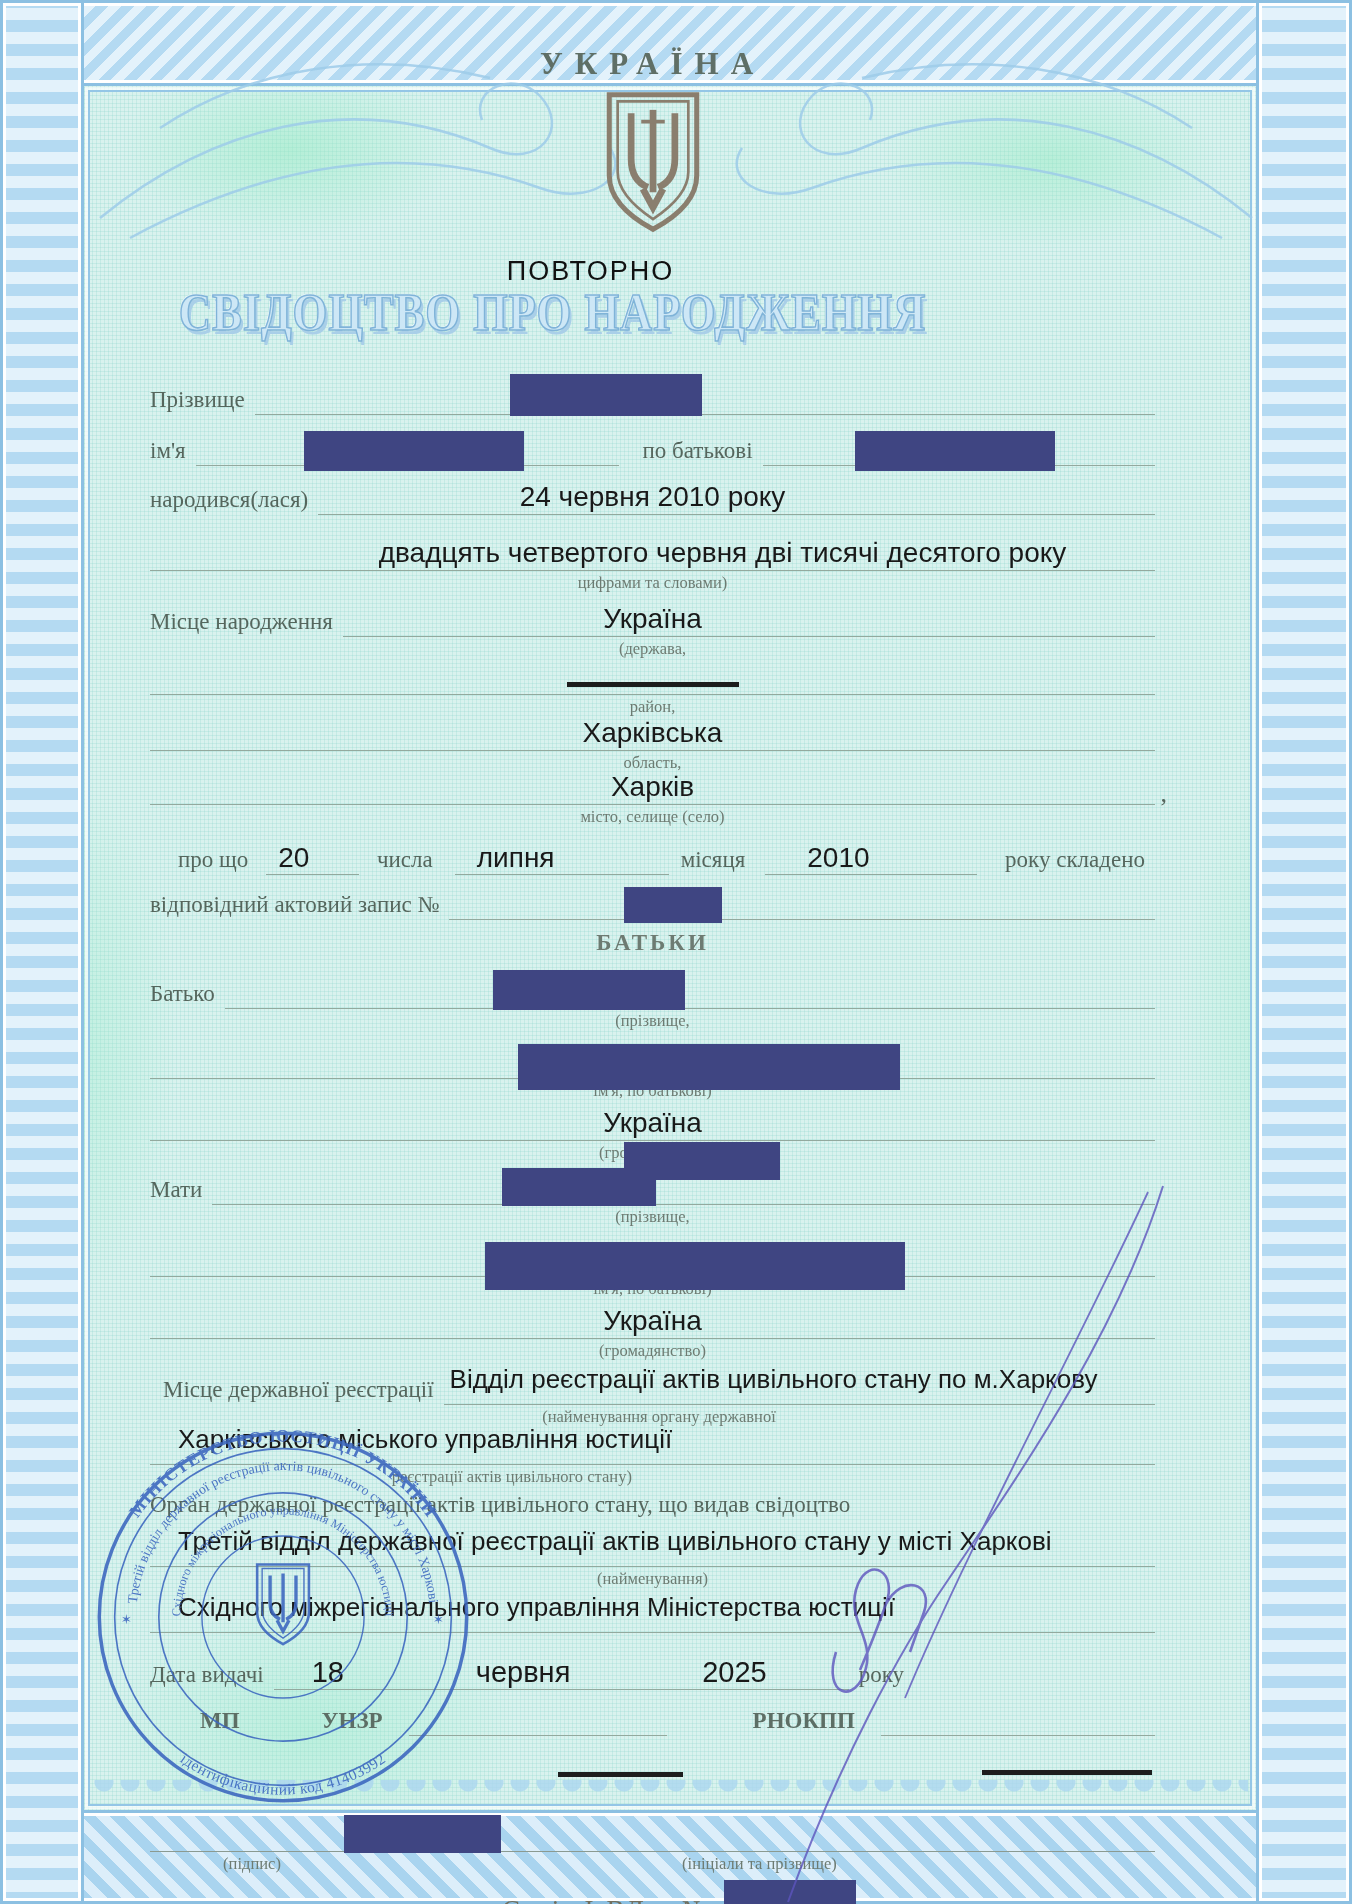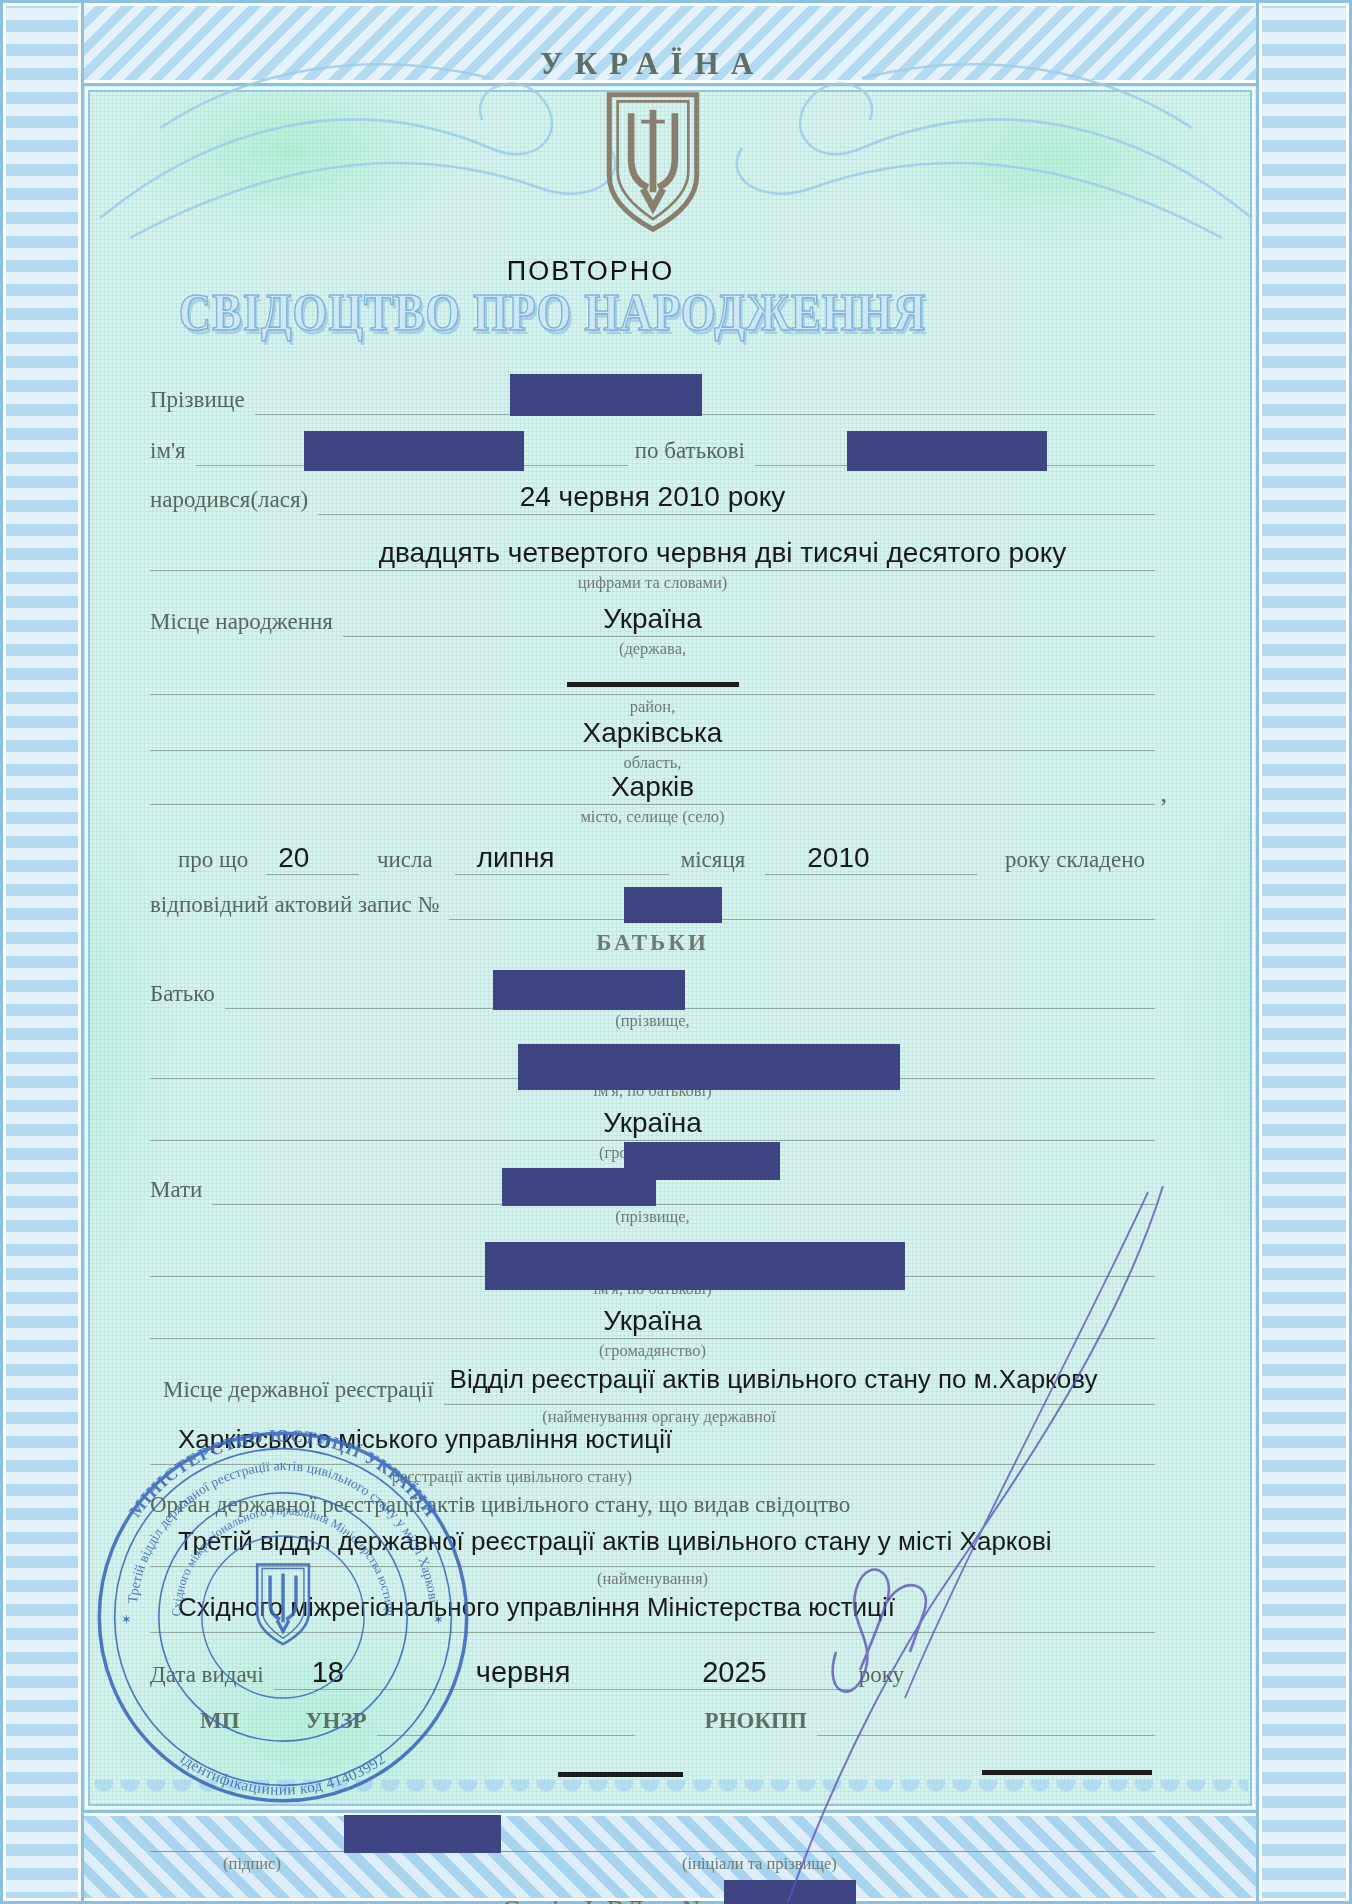--- a/index.html
+++ b/index.html
@@ -174,21 +174,21 @@
       <span class="lw h42">
           <span class="redact r1"></span>
         </span>
     </div>
 
     <div class="row">
       <span class="lbl">ім'я</span>
       <span class="lw h42" style="flex:1.08;">
           <span class="redact r2a"></span>
         </span>
-      <span class="lbl" style="padding-left:7px;">по батькові</span>
+      <span class="lbl" style="padding-left:23px;">по батькові</span>
       <span class="lw h42">
           <span class="redact r2b"></span>
         </span>
     </div>
 
     <div class="row hascap">
       <span class="lbl">народився(лася)</span>
       <span class="lw h40"></span>
       <span class="mid">24 червня 2010 року</span>
     </div>
@@ -321,21 +321,21 @@
     <div class="row" style="margin-top:12px;">
       <span class="lbl">Дата видачі</span>
       <span class="issueline">
         <span class="d">18</span>
         <span>червня</span>
         <span class="y">2025</span>
       </span>
       <span class="lbl" style="padding-left:10px;">року</span>
     </div>
 
-    <div class="row row-mp" style="margin-top:8px;">
+    <div class="row row-mp" style="margin-top:8px;gap:16px;">
       <span class="lbl ml50">МП</span>
       <span class="lbl ml140">УНЗР</span>
       <span class="shortline"></span>
       <span class="lbl ml70">РНОКПП</span>
       <span class="flexline"></span>
     </div>
 
     <div class="row row-head" style="margin-top:12px;">
       <span class="blackdash d1"></span>
       <span class="blackdash d2"></span>

